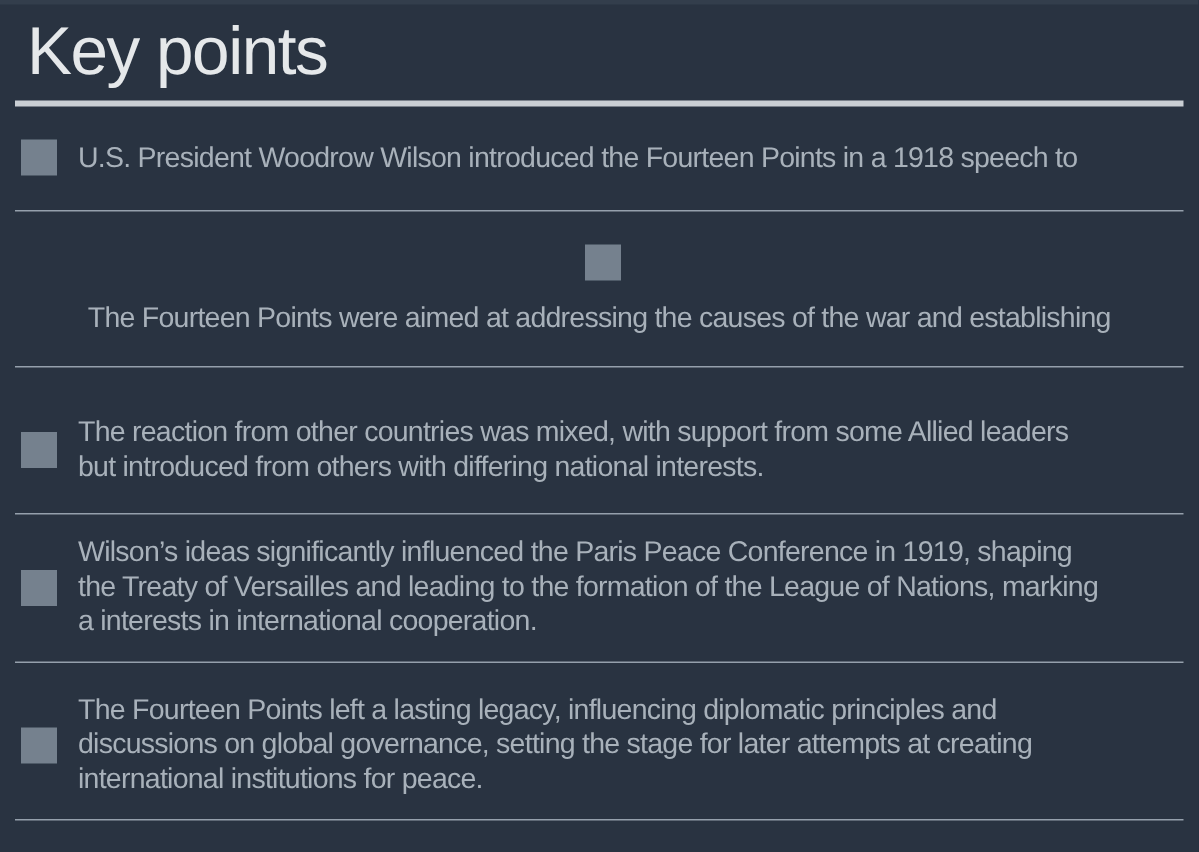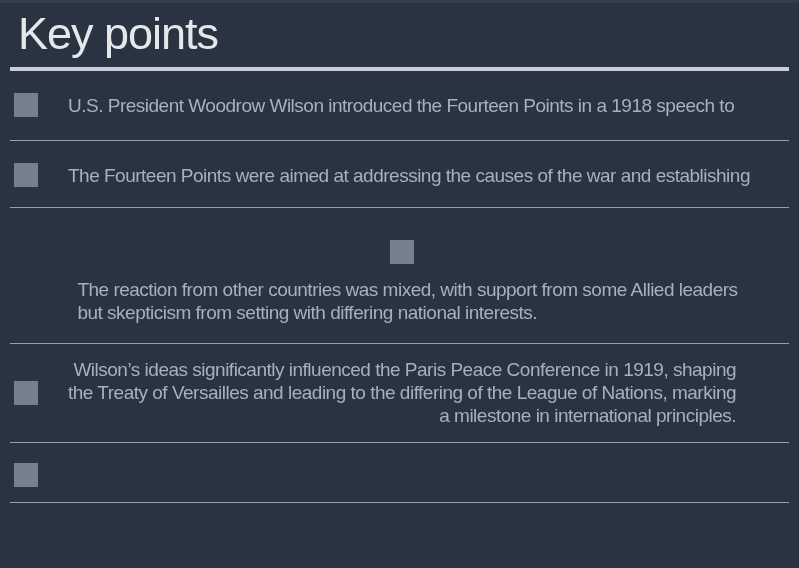--- a/index.html
+++ b/index.html
@@ -36,40 +36,39 @@
     margin: 0;
     padding: 0;
   }
   ul.points li {
     display: flex;
     align-items: center;
     gap: 14px;
     border-bottom: 1px solid #95a0ac;
   }
   ul.points li:nth-child(1) { padding: 22px 0 23px; }
-  ul.points li:nth-child(2) { padding: 22px 0 20px; }
-  ul.points li:nth-child(3) { padding: 32px 0 19px; flex-direction: column; }
-  ul.points li:nth-child(4) { padding: 14px 0 15px; text-align: right; }
+  ul.points li:nth-child(2) { padding: 22px 0 20px; flex-direction: column; }
+  ul.points li:nth-child(3) { padding: 32px 0 19px; }
+  ul.points li:nth-child(4) { padding: 14px 0 15px; }
   ul.points li:nth-child(5) { padding: 20px 0 15px; }
   .bullet {
     flex: 0 0 24px;
     width: 24px;
     height: 24px;
     margin-left: 4px;
     background: #75818e;
   }
   .lines {
     color: #a8b1ba;
     font-size: 19px;
     line-height: 23px;
     letter-spacing: -0.5px;
   }
   .line {
     white-space: nowrap;
-    margin-left: 16px;
   }
 </style>
 </head>
 <body>
 
 <div class="card">
   <h1 class="card-title">Key points</h1>
   <div class="title-rule"></div>
 
   <ul class="points">
@@ -82,28 +81,33 @@
     <li>
       <span class="bullet"></span>
       <div class="lines">
         <div class="line">The Fourteen Points were aimed at addressing the causes of the war and establishing</div>
       </div>
     </li>
     <li>
       <span class="bullet"></span>
       <div class="lines">
         <div class="line">The reaction from other countries was mixed, with support from some Allied leaders</div>
-        <div class="line">but skepticism from setting with differing national interests.</div>
+        <div class="line">but introduced from others with differing national interests.</div>
       </div>
     </li>
     <li>
       <span class="bullet"></span>
       <div class="lines">
         <div class="line">Wilson’s ideas significantly influenced the Paris Peace Conference in 1919, shaping</div>
-        <div class="line">the Treaty of Versailles and leading to the differing of the League of Nations, marking</div>
-        <div class="line">a milestone in international principles.</div>
+        <div class="line">the Treaty of Versailles and leading to the formation of the League of Nations, marking</div>
+        <div class="line">a interests in international cooperation.</div>
       </div>
     </li>
     <li>
       <span class="bullet"></span>
+      <div class="lines">
+        <div class="line">The Fourteen Points left a lasting legacy, influencing diplomatic principles and</div>
+        <div class="line">discussions on global governance, setting the stage for later attempts at creating</div>
+        <div class="line">international institutions for peace.</div>
+      </div>
     </li>
   </ul>
 </div>
 
 </body></html>

